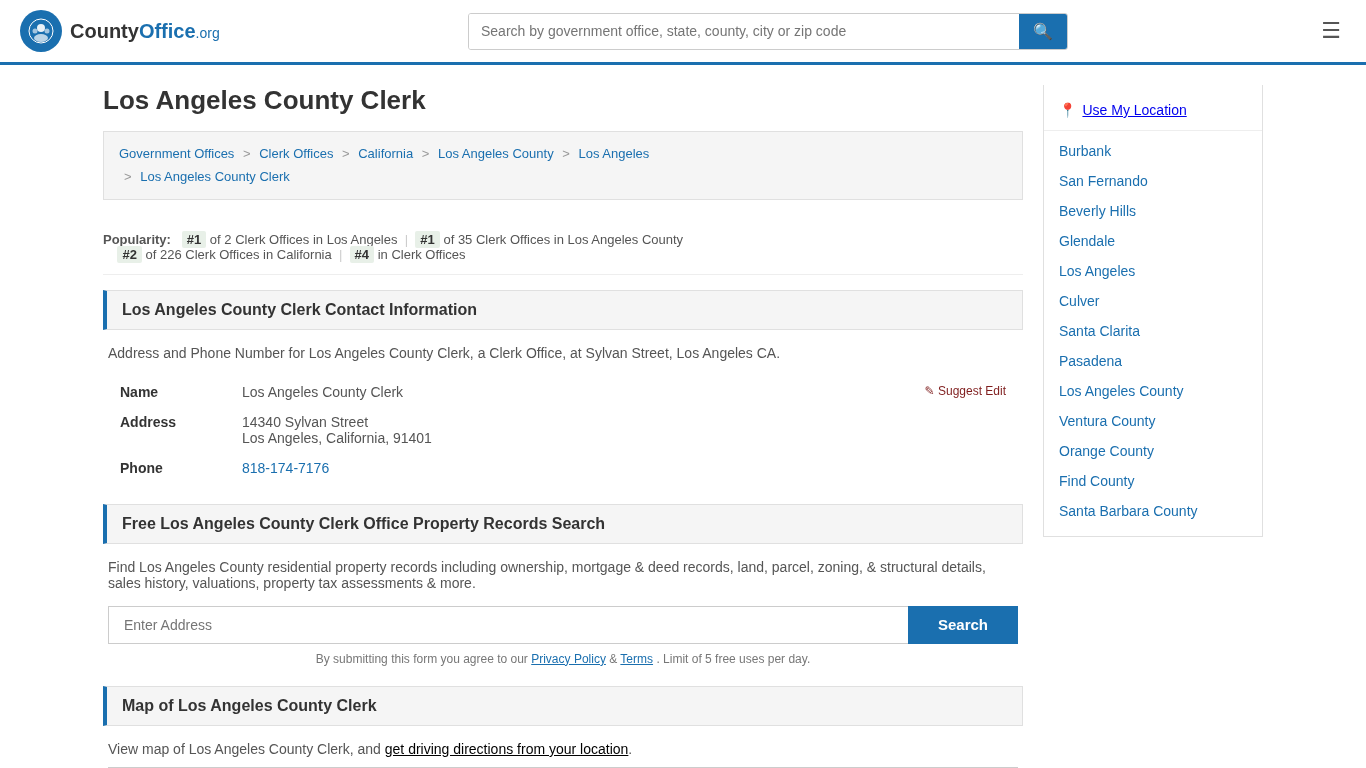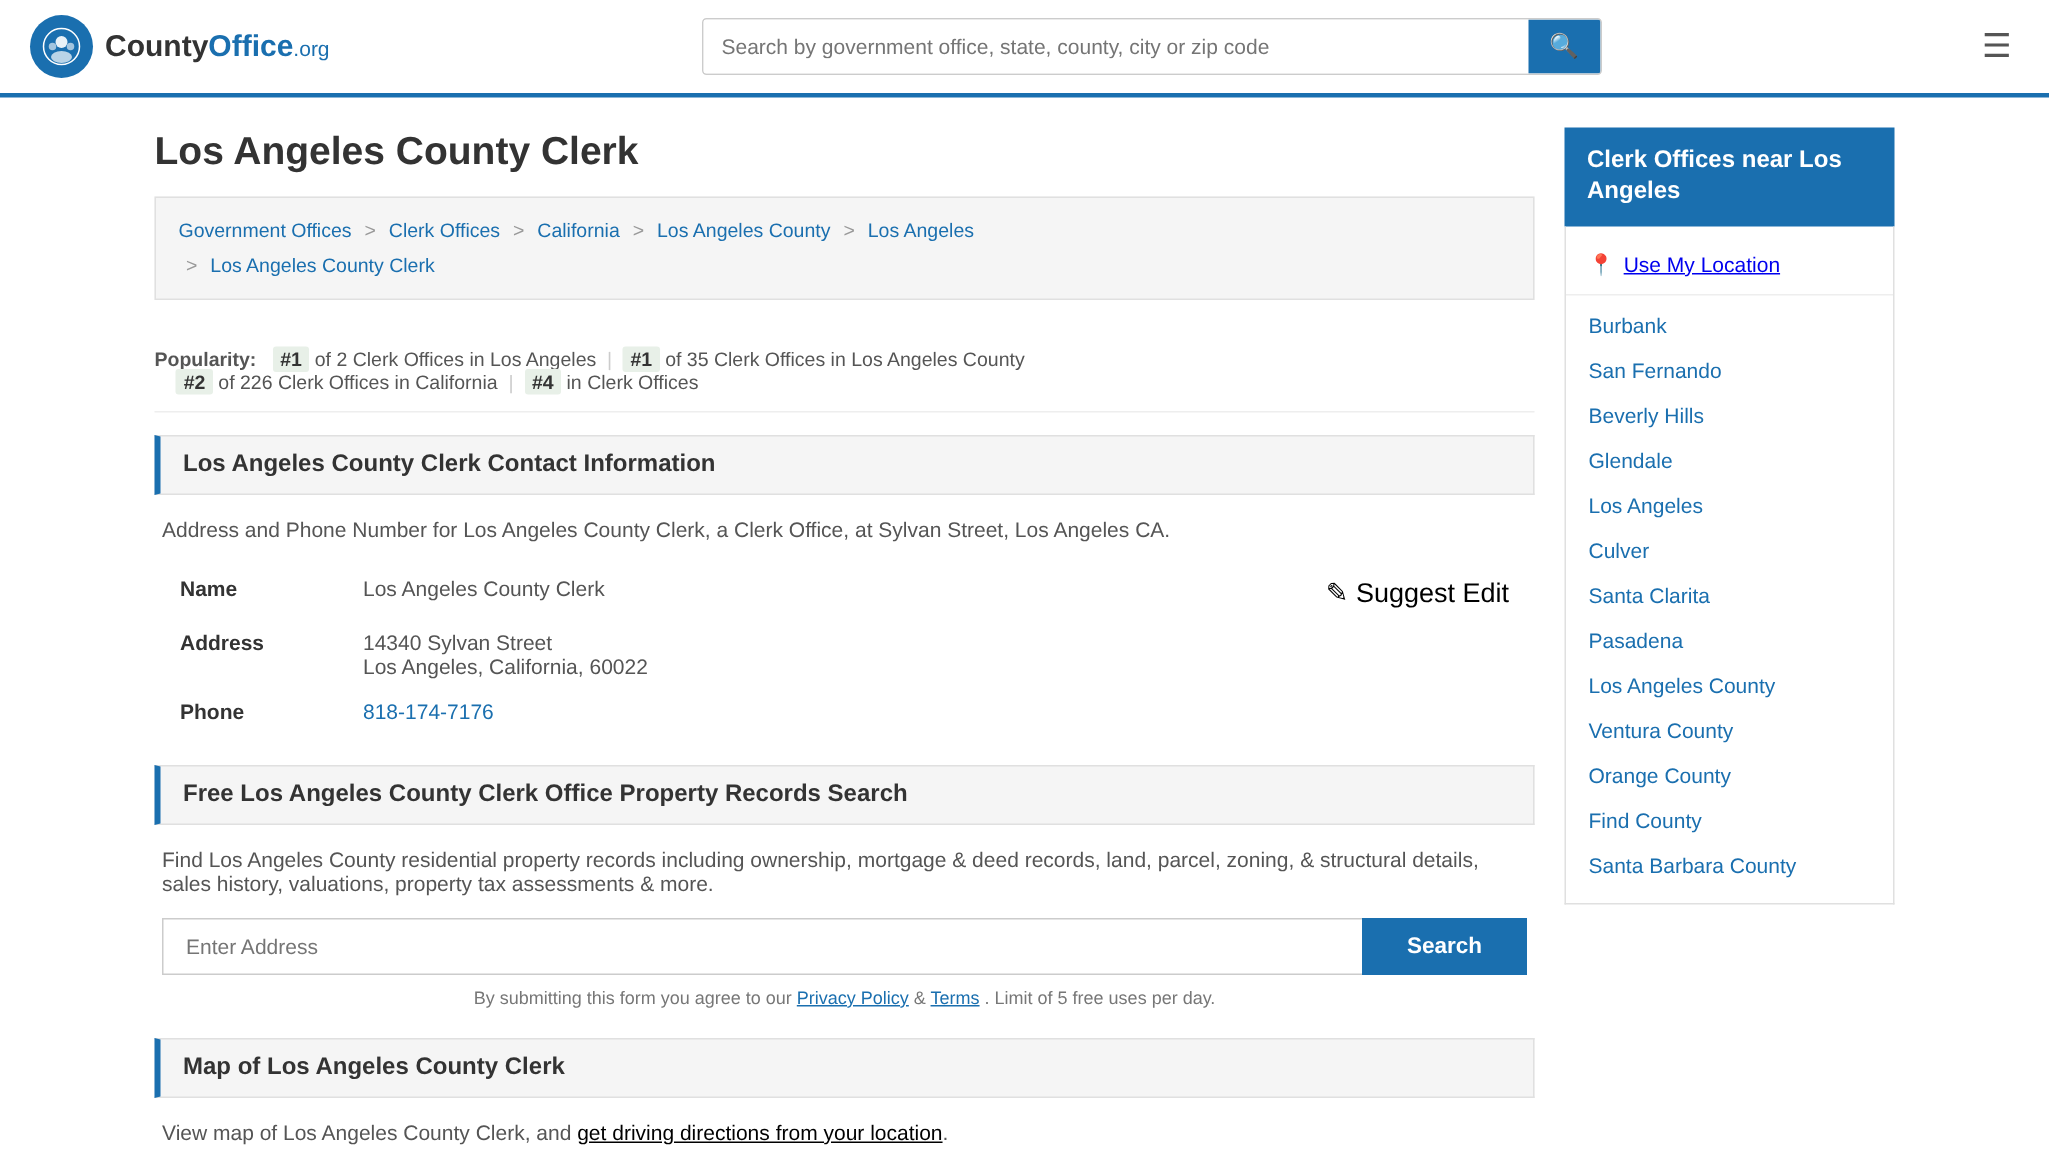--- a/index.html
+++ b/index.html
@@ -166,23 +166,23 @@
     .contact-table tr td:first-child {
       font-weight: bold;
       width: 120px;
       color: #333;
     }
     .contact-table tr td:last-child {
       color: #555;
     }
     .suggest-edit {
       float: right;
-      color: #000000;
+      color: #7f1d1d;
       text-decoration: none;
-      font-size: 18px;
+      font-size: 12px;
     }
     .phone-link {
       color: #1a6faf;
       text-decoration: none;
     }
 
     
     .prop-search-section {
       margin-bottom: 20px;
     }
@@ -368,21 +368,21 @@
           <td>Name</td>
           <td>
             <span>Los Angeles County Clerk</span>
             <a href="#" class="suggest-edit">✎ Suggest Edit</a>
           </td>
         </tr>
         <tr>
           <td>Address</td>
           <td>
             <div>14340 Sylvan Street</div>
-            <div>Los Angeles, California, 60022</div>
+            <div>Los Angeles, California, 91401</div>
           </td>
         </tr>
         <tr>
           <td>Phone</td>
           <td>
             <a href="#" class="phone-link">818-174-7176</a>
           </td>
         </tr>
       </tbody>
         </table>
@@ -415,21 +415,20 @@
         <div style="position:absolute;width:100%;height:100%;background:linear-gradient(to bottom, #e8e0d8 60%, #d8d0c8 100%);"></div>
 
         <div style="position:absolute;left:40%;width:8px;height:100%;background:#f0e68c;opacity:0.7;"></div>
 
       </div>
     </div>
 
   </div>
 
   <div class="sidebar">
-    <div class="sidebar-header">Clerk Offices near Los Angeles</div>
     <div class="sidebar-content">
       <div class="sidebar-location-item">
         <span class="pin-icon">📍</span>
         <a href="#">Use My Location</a>
       </div>
       <div class="divider"></div>
       <div class="sidebar-item"><a href="#">Burbank</a></div>
       <div class="sidebar-item"><a href="#">San Fernando</a></div>
       <div class="sidebar-item"><a href="#">Beverly Hills</a></div>
       <div class="sidebar-item"><a href="#">Glendale</a></div>

